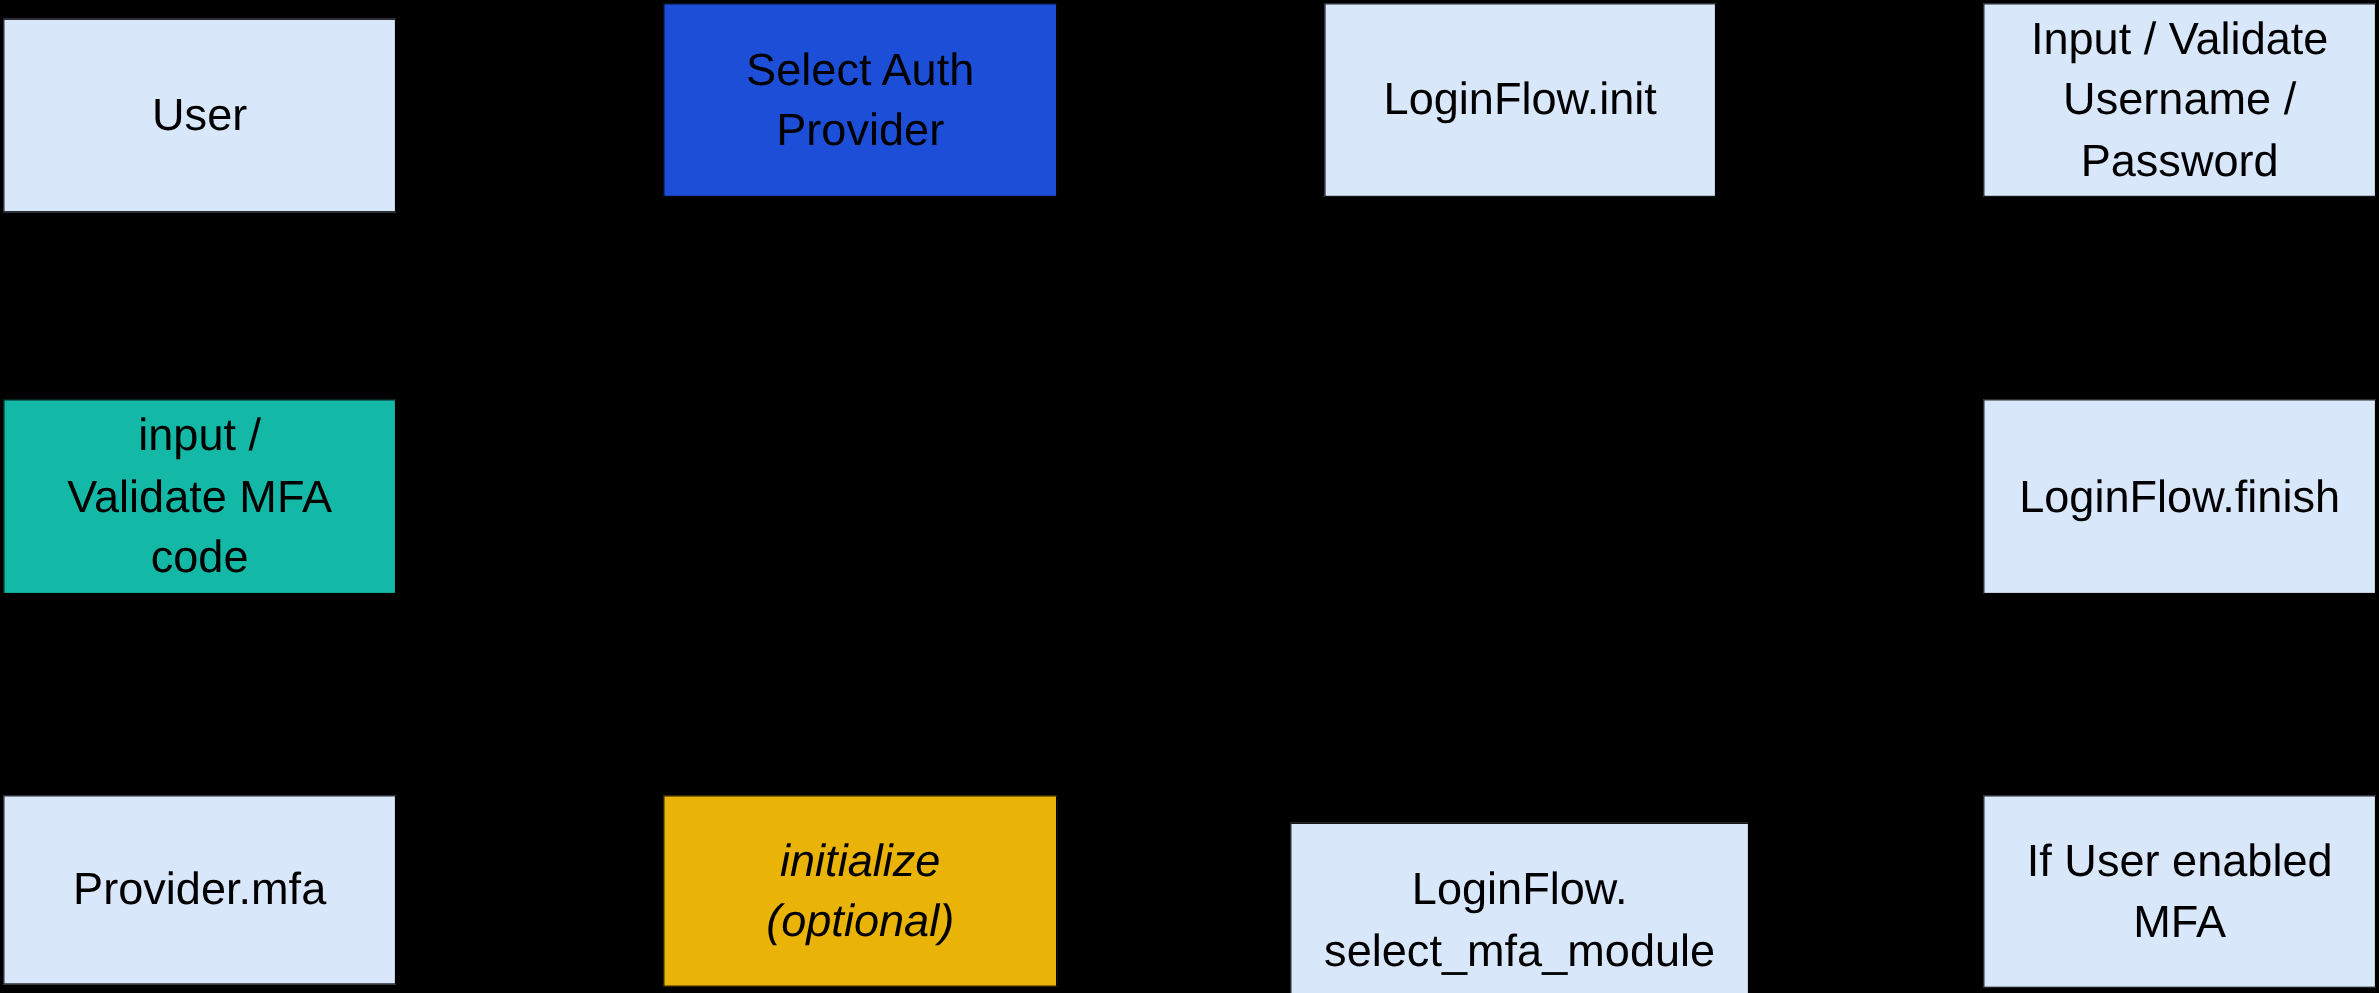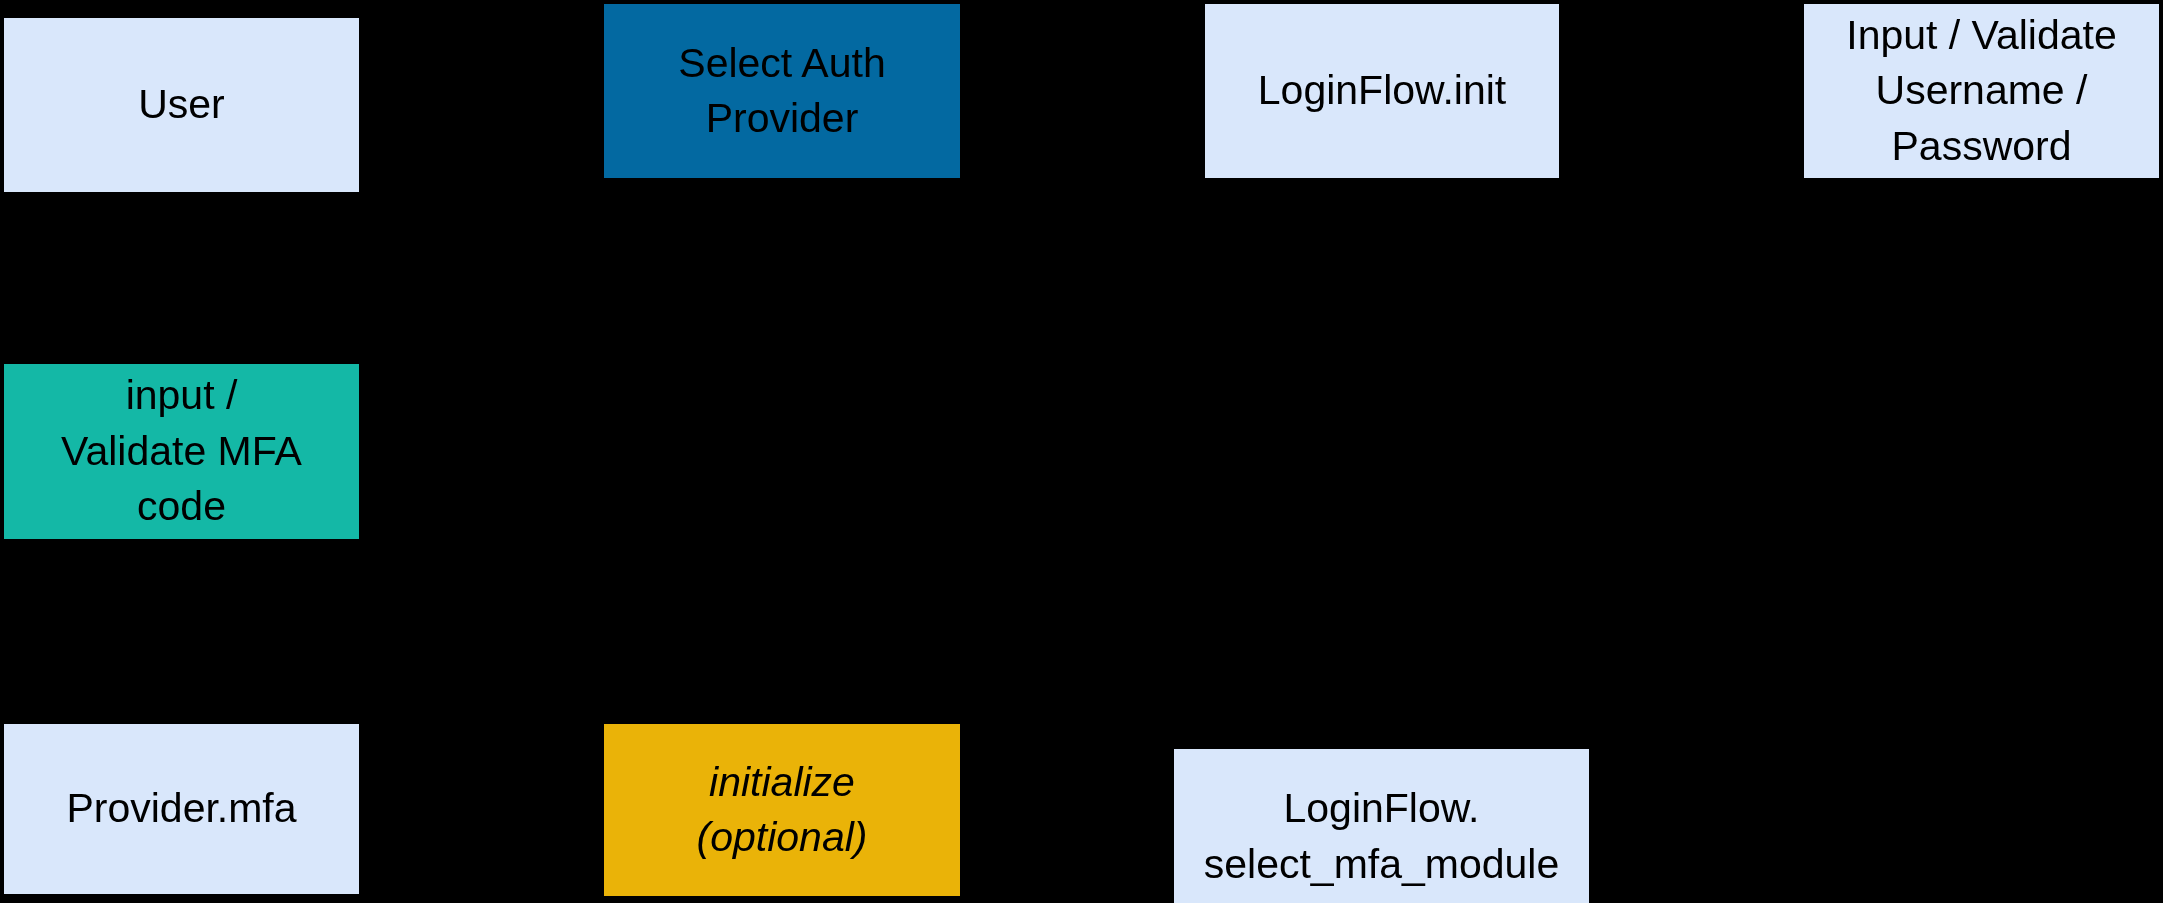--- a/index.html
+++ b/index.html
@@ -42,27 +42,30 @@
   .n6 { left: 3px;    top: 723px; width: 357px; height: 172px; }
   .n7 { left: 603px;  top: 723px; width: 358px; height: 174px; }
   .n8 { left: 1173px; top: 748px; width: 417px; height: 177px; }
   .n9 { left: 1803px; top: 723px; width: 357px; height: 175px; }
 </style>
 </head>
 <body>
 
 <div class="canvas" style="background: rgb(0, 0, 0);">
   <div class="node n0" style="background: rgb(217, 231, 251); color: rgb(0, 0, 0); border-color: rgb(0, 0, 0);">User</div>
-  <div class="node n1" style="background: #0369a1; color: rgb(0, 0, 0); border-color: rgb(0, 0, 0);">Select Auth
+  <div class="node n1" style="background: #1d4ed8; color: rgb(0, 0, 0); border-color: rgb(0, 0, 0);">Select Auth
 Provider</div>
   <div class="node n2" style="background: rgb(217, 231, 251); color: rgb(0, 0, 0); border-color: rgb(0, 0, 0); text-align: center;">LoginFlow.init</div>
   <div class="node n3" style="background: rgb(217, 231, 251); color: rgb(0, 0, 0); border-color: rgb(0, 0, 0);">Input / Validate
 Username /
 Password</div>
   <div class="node n4" style="background: #14b8a6; color: rgb(0, 0, 0); border-color: rgb(0, 0, 0);">input /
 Validate MFA
 code</div>
+  <div class="node n5" style="background: rgb(217, 231, 251); color: rgb(0, 0, 0); border-color: rgb(0, 0, 0);">LoginFlow.finish</div>
   <div class="node n6" style="background: rgb(217, 231, 251); color: rgb(0, 0, 0); border-color: rgb(0, 0, 0);">Provider.mfa</div>
   <div class="node n7" style="background: #eab308; color: rgb(0, 0, 0); border-color: rgb(0, 0, 0); font-style: italic;">initialize
 (optional)</div>
   <div class="node n8" style="background: rgb(217, 231, 251); color: rgb(0, 0, 0); border-color: rgb(0, 0, 0);">LoginFlow.
 select_mfa_module</div>
+  <div class="node n9" style="background: rgb(217, 231, 251); color: rgb(0, 0, 0); border-color: rgb(0, 0, 0);">If User enabled
+MFA</div>
 </div>
 
 </body></html>

